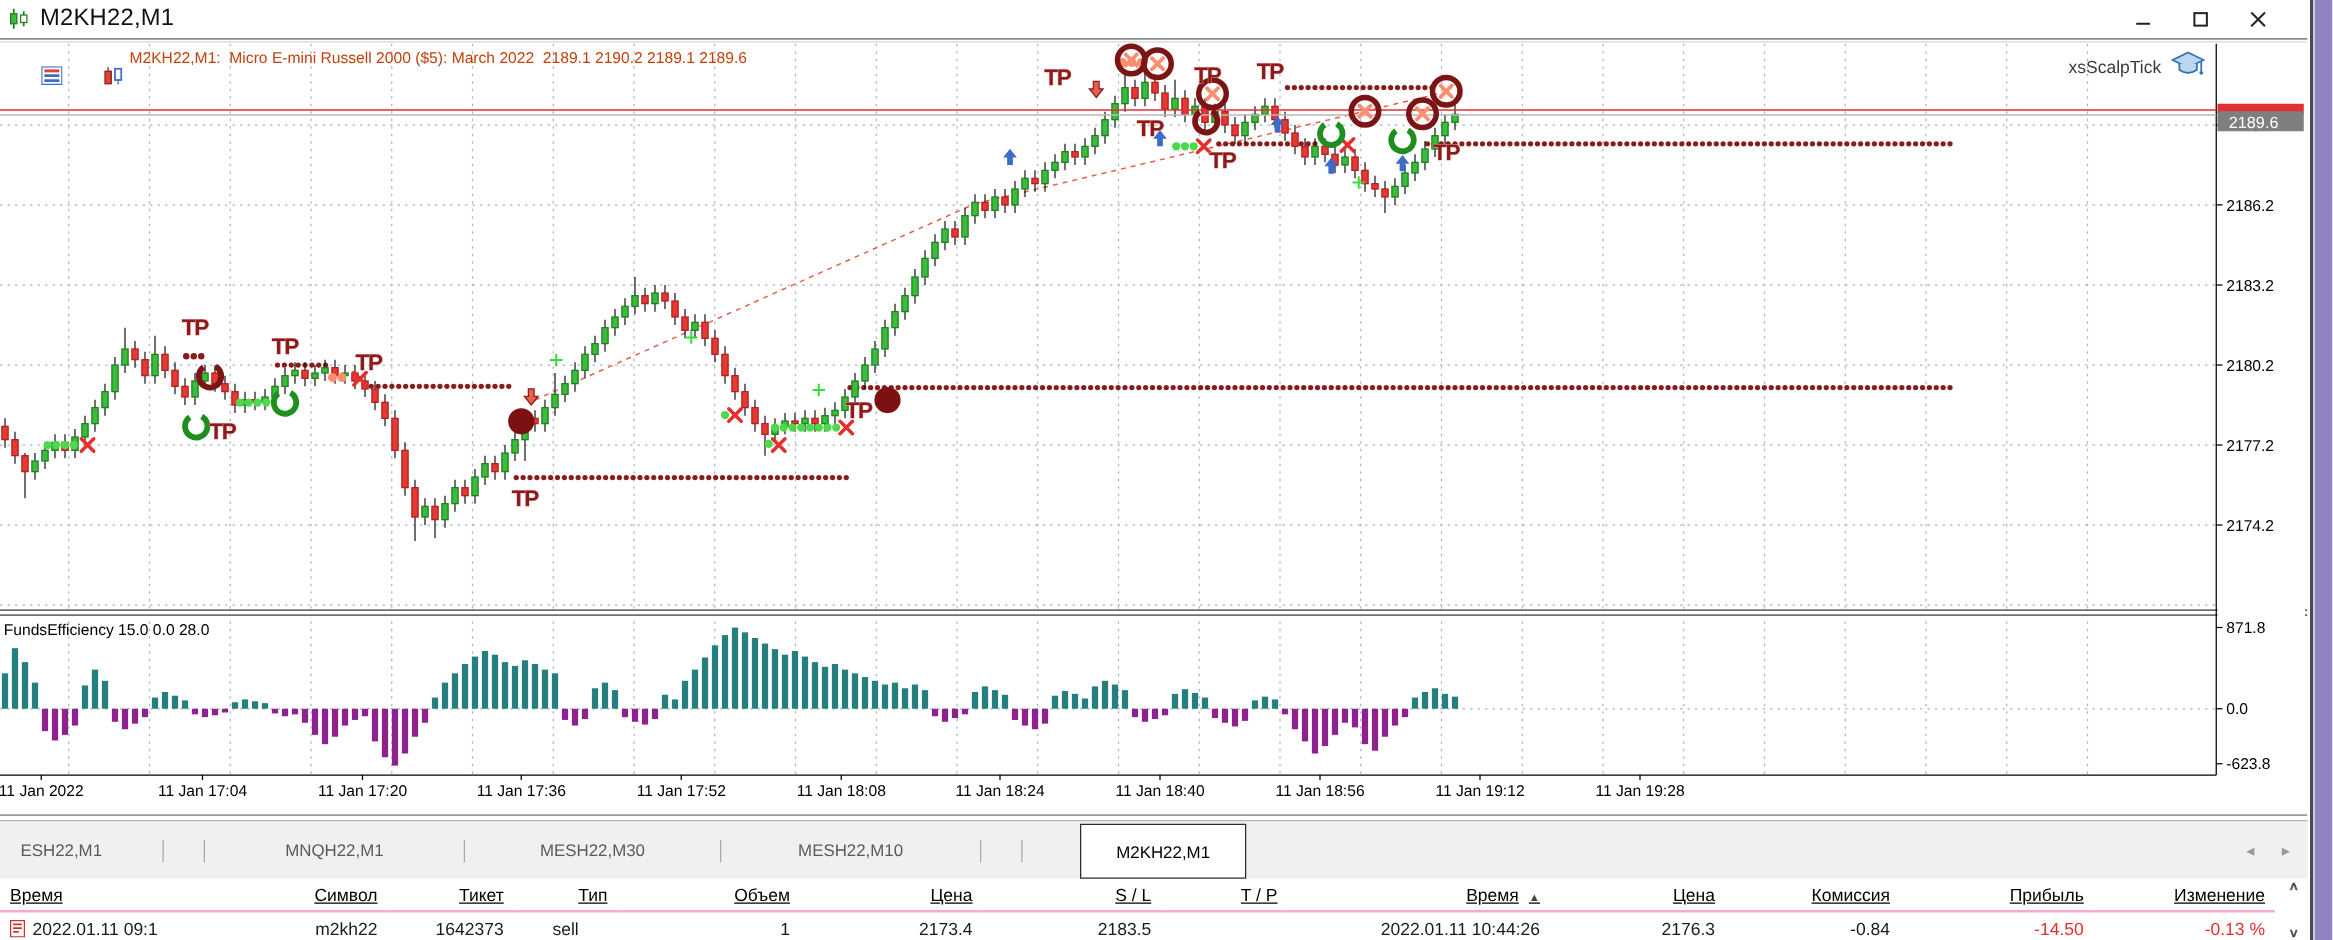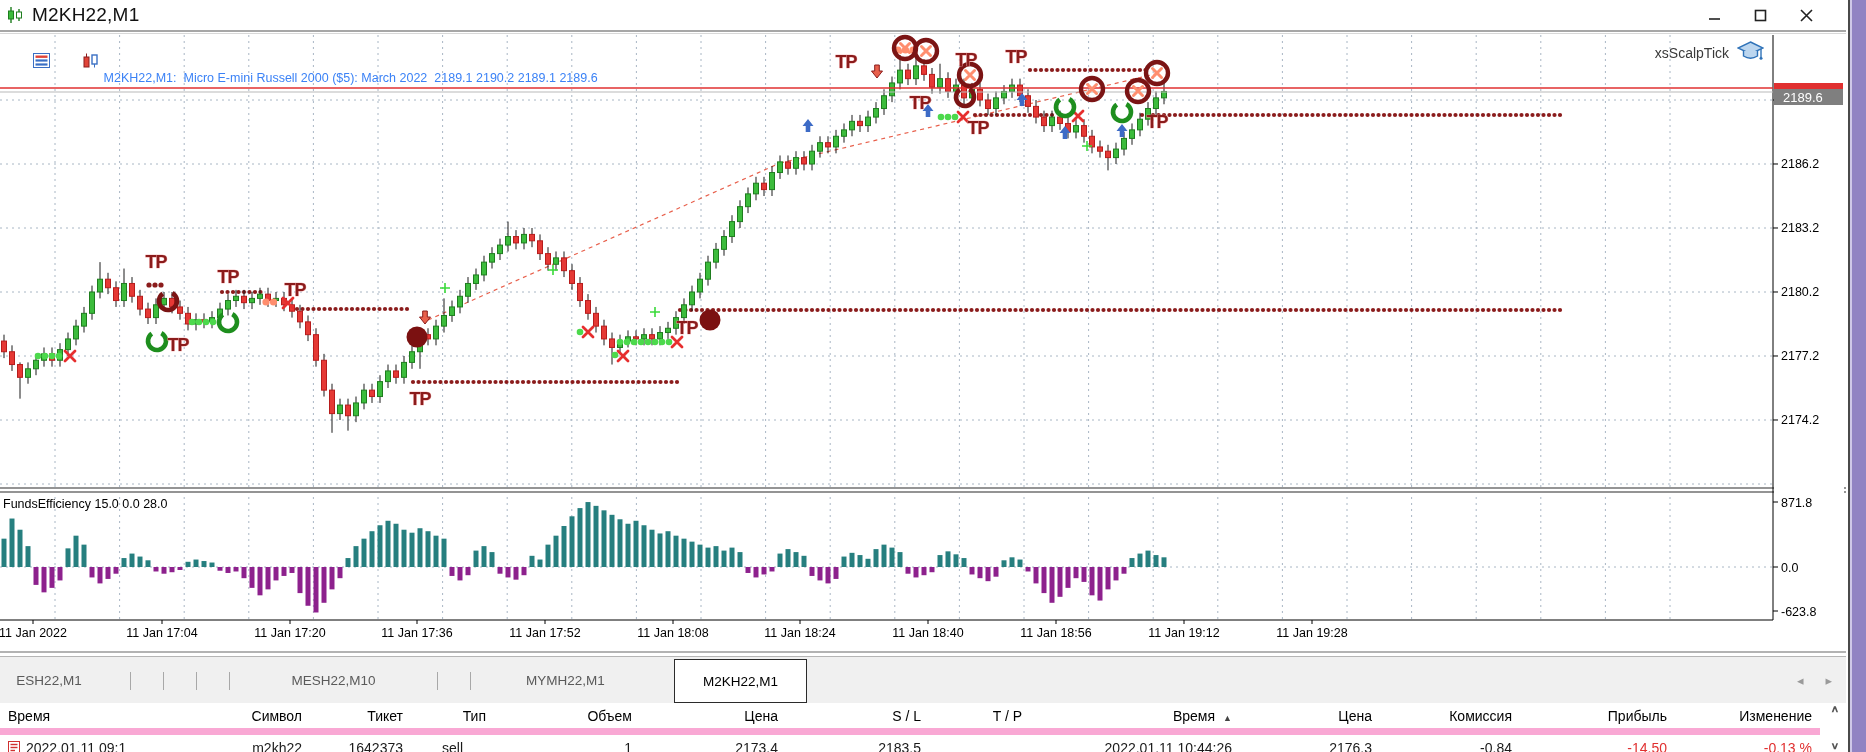--- a/index.html
+++ b/index.html
@@ -7,34 +7,34 @@
   .app{position:relative;width:1632px;height:752px;background:#fff;}
   
   .titlebar{position:absolute;left:0;top:0;width:1848px;height:30px;background:#fff;display:flex;align-items:center;}
   .app-icon{margin-left:6px;display:inline-flex;}
   .title{margin-left:8px;font-size:19px;color:#111;letter-spacing:0.2px;}
   .winbtns{position:absolute;right:28px;top:0;height:30px;display:flex;gap:18px;align-items:center;}
   .wb{width:28px;height:26px;display:flex;align-items:center;justify-content:center;cursor:default;}
   
   .chartwin{position:absolute;left:0;top:30px;width:1846px;height:626px;background:#fff;}
   #chart-svg{position:absolute;left:0;top:0;}
-  .infoline{position:absolute;left:5px;top:9px;display:flex;align-items:flex-end;gap:5px;font-size:12.5px;color:#3b82f6;white-space:pre;}
+  .infoline{position:absolute;left:5px;top:9px;display:flex;align-items:flex-start;gap:5px;font-size:12.5px;color:#c2410c;white-space:pre;}
   .wm{position:absolute;top:10px;right:82px;display:flex;align-items:center;gap:8px;font-size:14px;color:#3a3a3a;}
   
   .tabbar{position:absolute;left:0;top:656px;width:1846px;height:47px;background:#f0f0f0;border-top:1px solid #b5b5b5;display:flex;align-items:stretch;}
   #tabs{display:flex;align-items:stretch;height:100%;gap:32px;}
   .tab{display:flex;align-items:center;justify-content:center;font-size:13.5px;color:#5a5a5a;height:100%;box-sizing:border-box;}
   .tabsep{width:1px;height:18px;background:#a8a8a8;align-self:center;}
   .tab.active{background:#fff;border:1px solid #2b2b2b;color:#000;margin-left:14px;margin-top:2px;height:44px;z-index:2;}
   .tabarrows{position:absolute;right:14px;top:0;height:100%;display:flex;align-items:center;gap:22px;color:#9a9a9a;font-size:13px;}
   
   .ttable{position:absolute;left:0;top:703px;width:1846px;height:49px;background:#fff;font-size:14px;}
   .trow{display:flex;}
   .tcell{box-sizing:border-box;padding:5px 8px 4px 8px;white-space:nowrap;overflow:hidden;}
-  .thead .tcell{color:#000;border-bottom:7px solid #f9a8d4;}
+  .thead .tcell{color:#000;border-bottom:2px solid #f9a8d4;text-decoration:underline;}
   .tbody .tcell{color:#1a1a1a;}
   .tcell.red{color:#e03030;}
   .sortmark{font-size:9px;color:#444;margin-left:8px;}
   .rowicon{display:inline-block;margin-right:6px;vertical-align:-2px;}
   .tscroll{position:absolute;right:2px;top:0;width:18px;height:49px;display:flex;flex-direction:column;justify-content:space-between;align-items:center;color:#555;}
   .chev{font-size:12px;line-height:12px;font-weight:bold;transform:scaleY(0.8);}
   
   .purple{position:absolute;left:1848px;top:0;width:18px;height:752px;background:linear-gradient(90deg,#4a4a4a 0 2px,#cfc8e8 2px 4px,#9183c3 4px 100%);}
 </style>
 </head>
@@ -1069,26 +1069,27 @@
         </svg>
       </span>
     </div>
   </div>
 
   <div class="tabbar">
     <div id="tabs">
         <div class="tab" style="width: 98px;">ESH22,M1</div>
         <div class="tabsep"></div>
         <div class="tabsep"></div>
+        <div class="tab" style="width: 143px;">MNQH22,M1</div>
         <div class="tabsep"></div>
+        <div class="tab" style="width: 140px;">MESH22,M30</div>
         <div class="tabsep"></div>
         <div class="tab" style="width: 143px;">MESH22,M10</div>
         <div class="tabsep"></div>
         <div class="tabsep"></div>
-        <div class="tab" style="width: 125px;">MYMH22,M1</div>
         <div class="tab active" style="width: 133px;">M2KH22,M1</div>
       </div>
     <div class="tabarrows">
       <span>◂</span>
       <span>▸</span>
     </div>
   </div>
 
   <div class="ttable">
     <div class="trow thead" id="thead">

